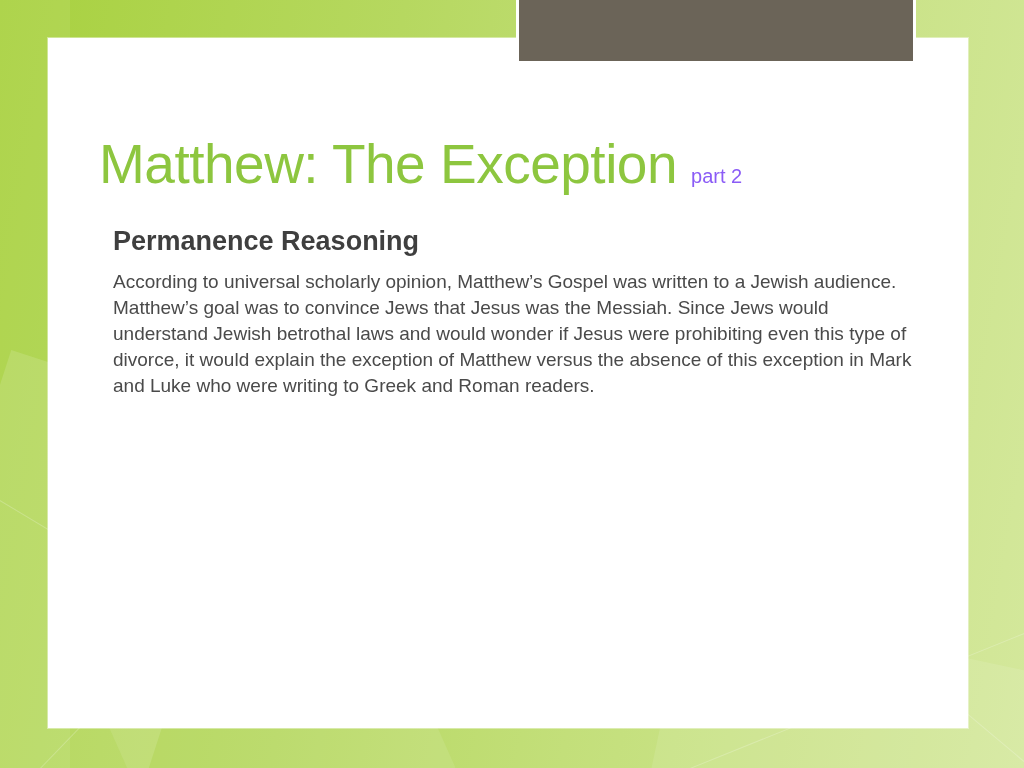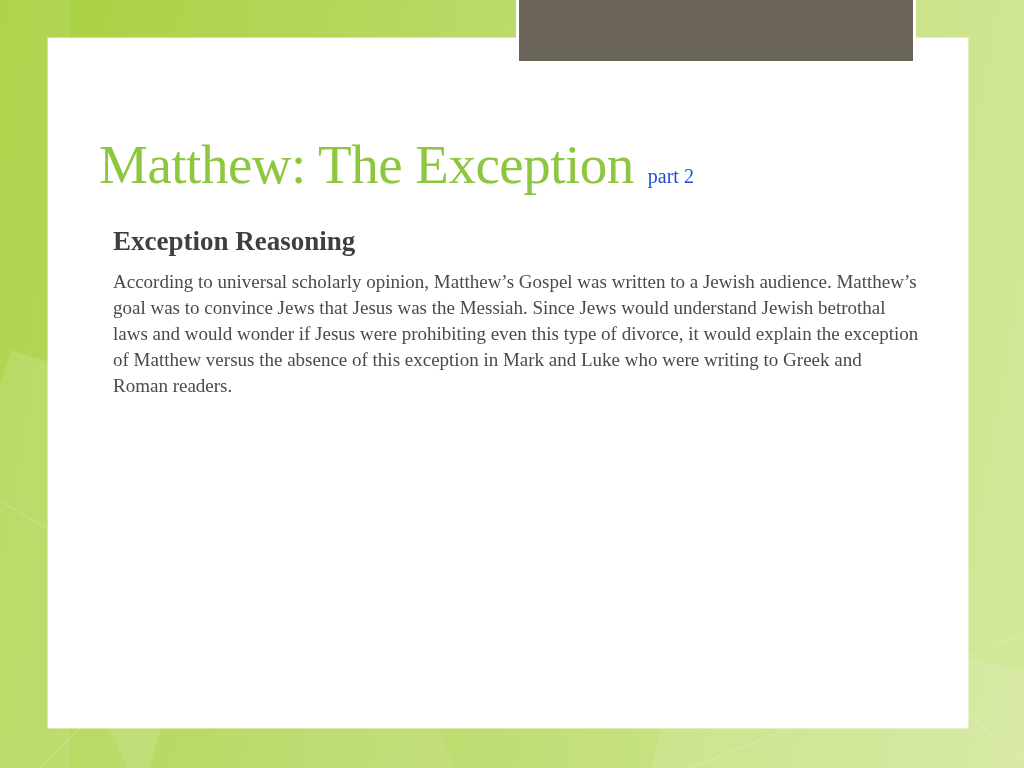--- a/index.html
+++ b/index.html
@@ -11,21 +11,20 @@
     height: 768px;
     overflow: hidden;
     font-family: "Liberation Sans", sans-serif;
   }
   .slide {
     position: relative;
     width: 1024px;
     height: 768px;
     background: linear-gradient(100deg, #a8d13f 0%, #b6d860 35%, #c3df7a 60%, #d4e89c 100%);
     overflow: hidden;
-    font-family: Liberation Serif, serif;
   }
   
   .bg-shape {
     position: absolute;
     background: rgba(255,255,255,0.13);
     pointer-events: none;
   }
   .bg-shape.s1 {
     left: -60px; top: 380px;
     width: 260px; height: 420px;
@@ -97,21 +96,21 @@
   }
   .title {
     font-size: 55px;
     color: #8dc63f;
     font-weight: normal;
     letter-spacing: -0.5px;
     line-height: 1;
   }
   .title-sub {
     font-size: 20px;
-    color: #1d4ed8;
+    color: #8b5cf6;
     font-weight: normal;
   }
   .body-block {
     margin-top: 34px;
     padding-left: 28px;
     padding-right: 12px;
     color: #4a4a4a;
   }
   .heading {
     font-size: 27px;
@@ -144,19 +143,19 @@
 
   <div class="panel">
     <div class="panel-inner">
 
       <div class="title-row">
         <span class="title">Matthew: The Exception</span>
         <span class="title-sub">part 2</span>
       </div>
 
       <div class="body-block">
-        <div class="heading">Exception Reasoning</div>
+        <div class="heading">Permanence Reasoning</div>
         <div class="paragraph">According to universal scholarly opinion, Matthew’s Gospel was written to a Jewish audience. Matthew’s goal was to convince Jews that Jesus was the Messiah. Since Jews would understand Jewish betrothal laws and would wonder if Jesus were prohibiting even this type of divorce, it would explain the exception of Matthew versus the absence of this exception in Mark and Luke who were writing to Greek and Roman readers.</div>
       </div>
 
     </div>
   </div>
 </div>
 
 </body></html>

